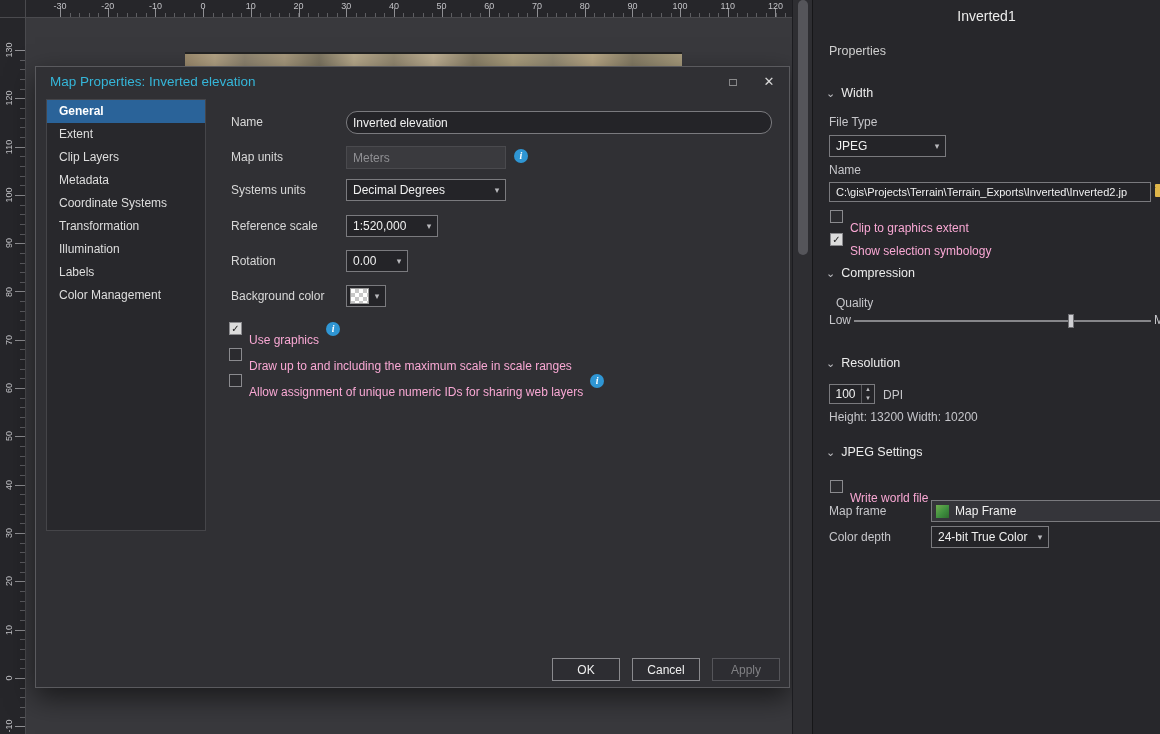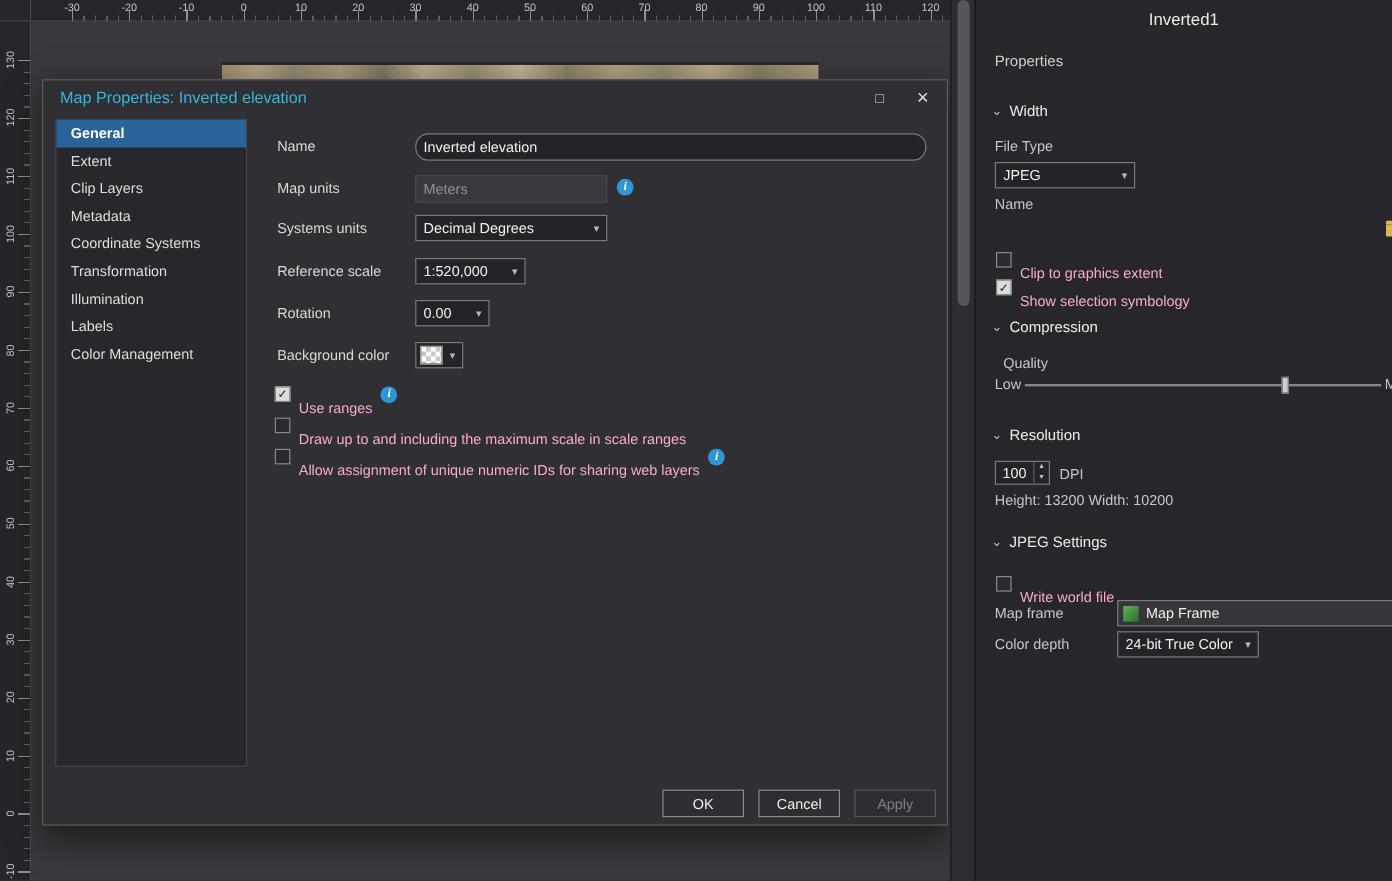--- a/index.html
+++ b/index.html
@@ -37,21 +37,21 @@
   
   .dialog { position:absolute; left:35px; top:66px; width:755px; height:622px; background:#303034;
             border:1px solid #5a5a5e; box-shadow:0 10px 26px rgba(0,0,0,.55); z-index:10; }
   .dialog-titlebar { position:relative; height:30px; }
   .dialog-title { position:absolute; left:14px; top:7px; font-size:13.5px; color:#35b6d9; }
   .win-btn { position:absolute; top:4px; width:32px; height:22px; text-align:center; line-height:22px;
              color:#d8d8d8; font-size:13px; cursor:pointer; }
   .win-btn.maximize { right:40px; font-size:12px; }
   .win-btn.close { right:4px; }
 
-  .dialog-sidebar { position:absolute; left:10px; top:32px; width:160px; height:540px;
+  .dialog-sidebar { position:absolute; left:10px; top:32px; width:160px; height:432px;
                     background:#28282c; border:1px solid #454549; }
   .side-item { height:23px; line-height:23px; padding-left:12px; font-size:12px; color:#dedede; cursor:pointer;
                white-space:nowrap; overflow:hidden; }
   .side-item.selected { background:#2a6399; color:#fff; font-weight:bold; }
 
   .dialog-content { position:absolute; left:180px; top:32px; width:566px; height:545px; }
   .f-label { position:absolute; left:15px; font-size:12px; color:#d8d8d8; white-space:nowrap; }
   .text-input { position:absolute; left:130px; height:23px; background:#242428; border:1px solid #7a7a7e;
                 color:#f0f0f0; font-size:12px; padding:0 6px; font-family:inherit; }
   .text-input.disabled-input { background:#3a3a3e; border-color:#4a4a4e; color:#909094; }
@@ -195,21 +195,21 @@
         <span class="f-label" style="top:190px">Background color</span>
         <div class="dropdown" style="left:130px;top:186px;width:40px">
           <span class="swatch"></span>
           <span class="dd-arrow">▾</span>
         </div>
 
         <div class="check-row" style="top:222px">
           <span class="checkbox checked">
               <span>✓</span>
             </span>
-          <span class="cb-label">Use ranges</span>
+          <span class="cb-label">Use graphics</span>
           <span class="info-icon">i</span>
         </div>
         <div class="check-row" style="top:248px">
           <span class="checkbox"></span>
           <span class="cb-label">Draw up to and including the maximum scale in scale ranges</span>
         </div>
         <div class="check-row" style="top:274px">
           <span class="checkbox"></span>
           <span class="cb-label">Allow assignment of unique numeric IDs for sharing web layers</span>
           <span class="info-icon">i</span>
@@ -235,20 +235,21 @@
     <div class="section-h" style="top:86px">
       <span class="section-chev">⌄</span>
       <span class="section-title">Width</span>
     </div>
     <span class="p-label" style="left:16px;top:115px">File Type</span>
     <div class="dropdown" style="left:16px;top:135px;width:117px">
       <span class="dd-text">JPEG</span>
       <span class="dd-arrow">▾</span>
     </div>
     <span class="p-label" style="left:16px;top:163px">Name</span>
+    <input class="text-input" style="left: 16px; top: 182px; width: 322px; height: 20px; font-size: 11px;" value="C:\gis\Projects\Terrain\Terrain_Exports\Inverted\Inverted2.jp">
     <span class="folder-icon" style="left:342px;top:187px"></span>
 
     <div class="check-row" style="left:17px;top:209px">
       <span class="checkbox"></span>
       <span class="cb-label">Clip to graphics extent</span>
     </div>
     <div class="check-row" style="left:17px;top:232px">
       <span class="checkbox checked">
           <span>✓</span>
         </span>

